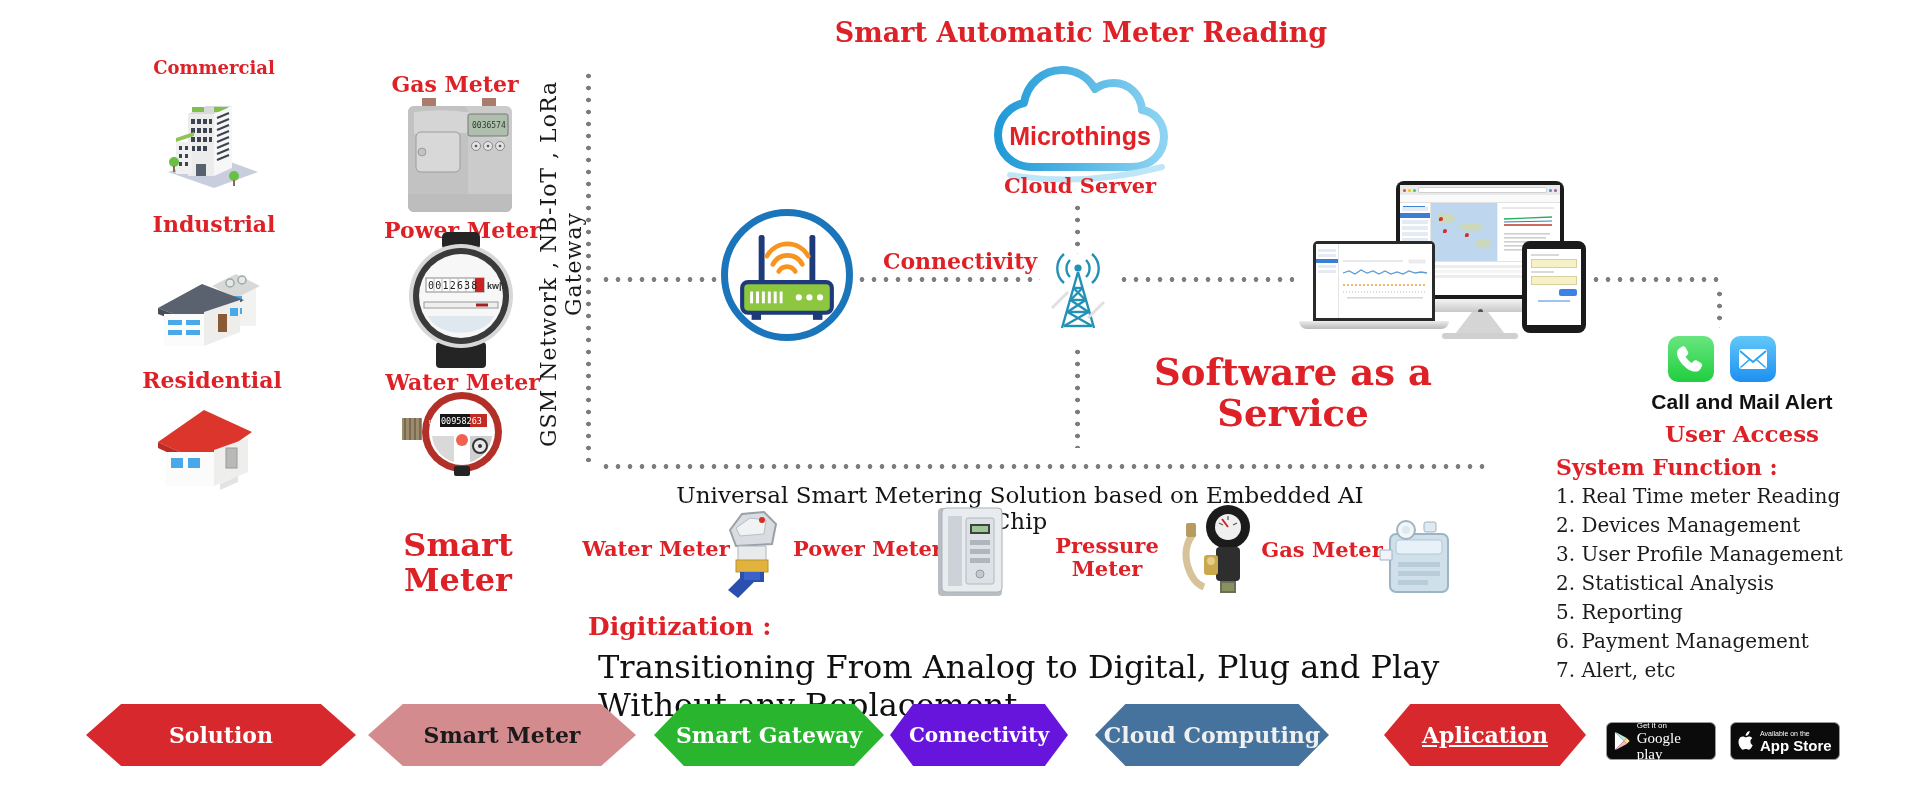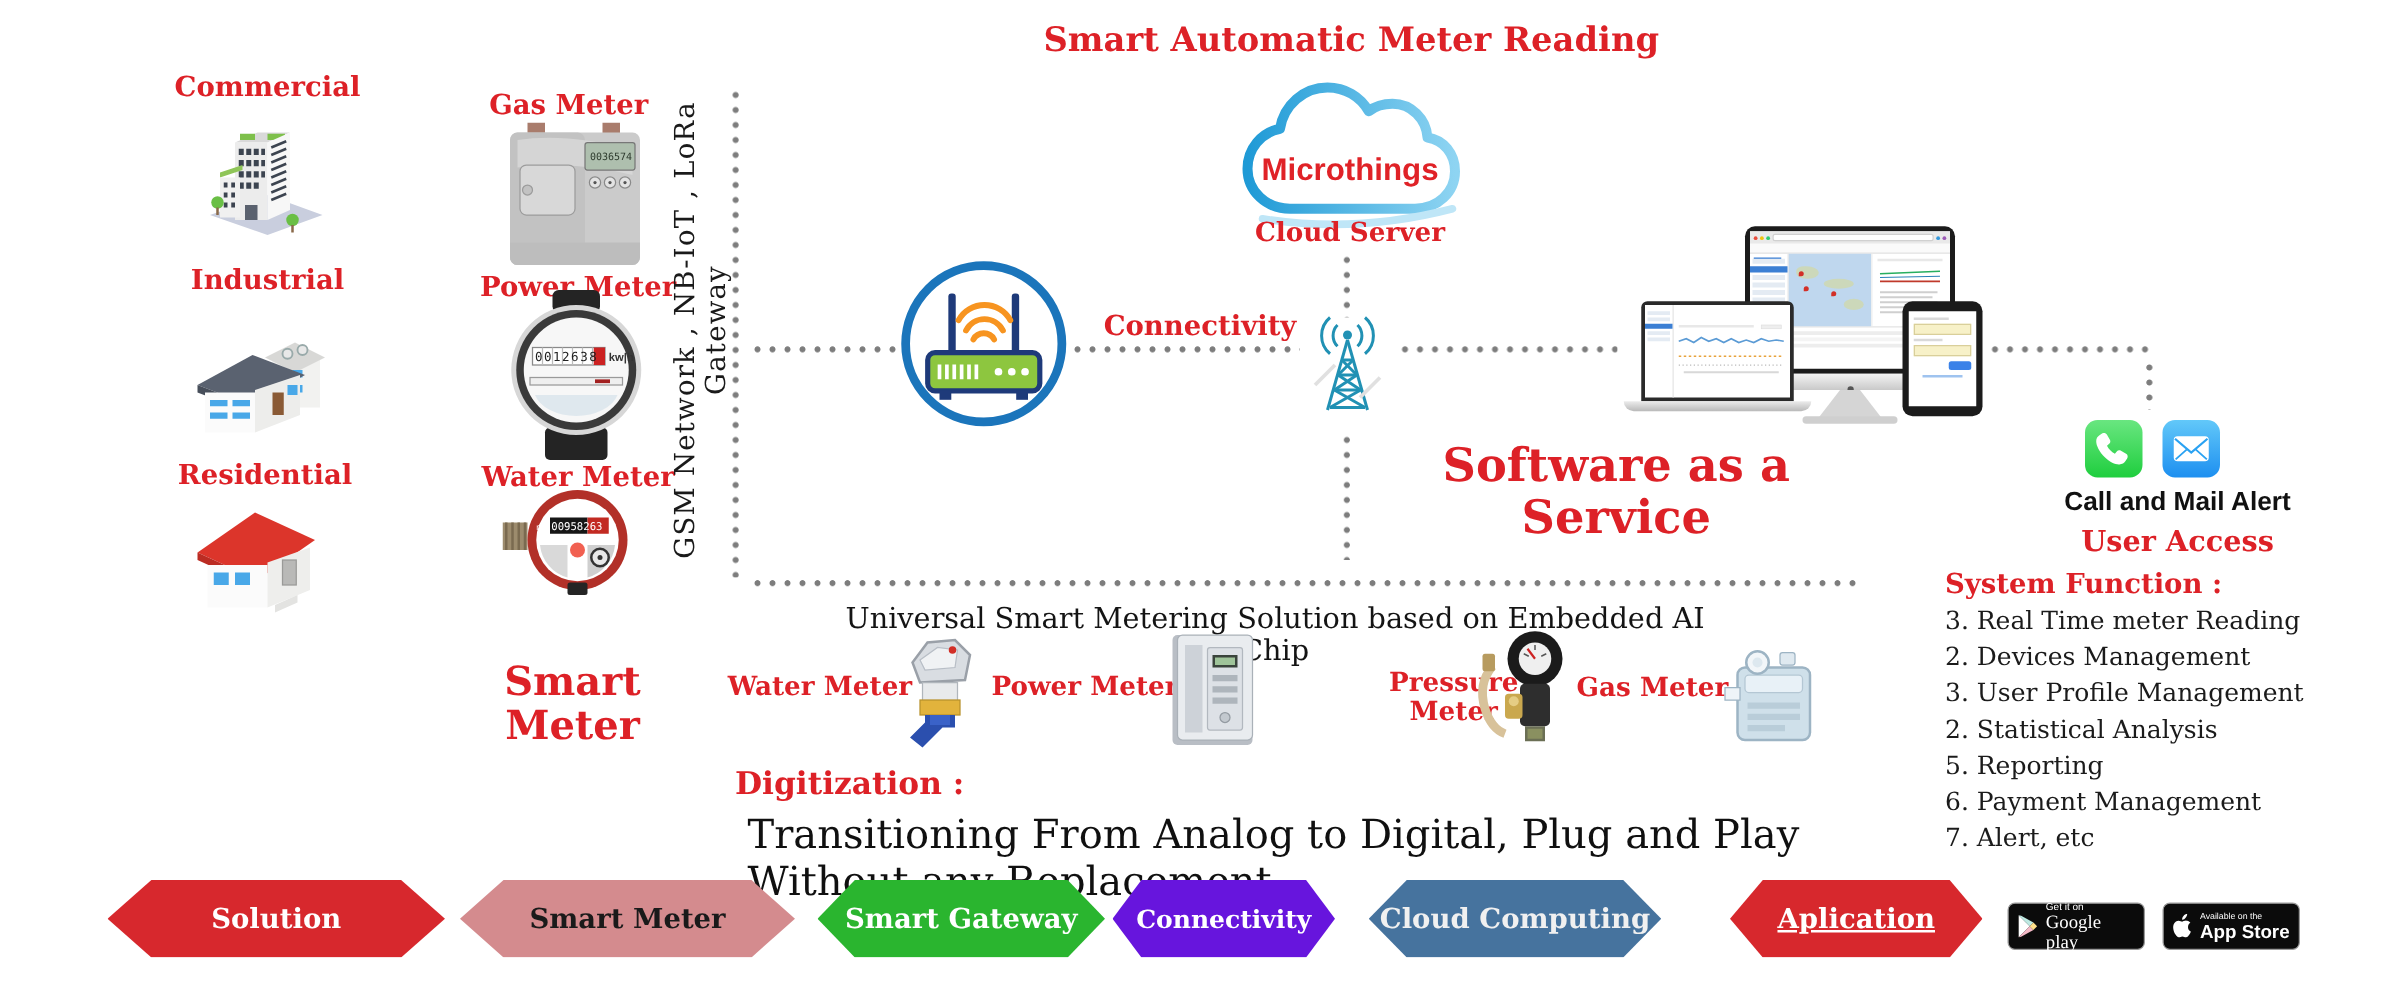--- a/index.html
+++ b/index.html
@@ -38,21 +38,21 @@
       <stop offset="0" stop-color="#1f9ad6"></stop>
           <stop offset="1" stop-color="#8ed4f2"></stop>
         </linearGradient>
       </defs>
     <path d="M152,112 H52 C33,112 18,98 18,80 C18,64 29,51 44,48 C47,29 63,15 82,15 C96,15 108,22 115,34 C120,30 127,28 134,28 C149,28 161,40 162,55 C175,57 184,68 184,82 C184,99 170,112 152,112 Z" fill="#ffffff" stroke="url(#cg)" stroke-width="8" stroke-linejoin="round"></path>
     <path d="M30,120 Q105,132 182,112" fill="none" stroke="#bfe6f7" stroke-width="6" stroke-linecap="round"></path>
   </svg>
   <div class="abs" style="left:985px;top:122px;width:190px;text-align:center;font-family:'Liberation Sans',sans-serif;font-weight:bold;font-size:25px;color:#e02227;">Microthings</div>
   <div class="rl" style="left:985px;top:174px;width:190px;font-size:21px;">Cloud Server</div>
 
-  <div class="rl" style="left:139px;top:58px;width:150px;font-size:22px;">Commercial</div>
+  <div class="rl" style="left:139px;top:58px;width:150px;font-size:18px;">Commercial</div>
   <svg class="abs" style="left:166px;top:86px;" width="96" height="104" viewBox="0 0 96 104">
     <polygon points="2,86 48,70 92,86 48,102" fill="#c9cede"></polygon>
     <polygon points="22,28 40,20 66,20 48,28" fill="#d9d9d9"></polygon>
     <rect x="26" y="21" width="12" height="5" fill="#7ec04b"></rect>
       <rect x="48" y="21" width="14" height="5" fill="#7ec04b"></rect>
     <rect x="22" y="28" width="26" height="62" fill="#ececec"></rect>
     <polygon points="48,28 66,20 66,82 48,90" fill="#f7f7f7"></polygon>
     <g fill="#3c4450">
       <rect x="25" y="33" width="4" height="5"></rect>
         <rect x="31" y="33" width="4" height="5"></rect>
@@ -367,21 +367,21 @@
       <rect x="9" y="13" width="28" height="20" rx="3" fill="#ffffff"></rect>
       <path d="M10,15 L23,26 L36,15" fill="none" stroke="#2aa2f2" stroke-width="1.8"></path>
       <path d="M10.5,31.5 L19.5,23.5 M35.5,31.5 L26.5,23.5" stroke="#2aa2f2" stroke-width="1.5"></path>
     </svg>
   </div>
   <div class="abs" style="left:1628px;top:390px;width:228px;text-align:center;font-family:'Liberation Sans',sans-serif;font-weight:bold;font-size:21px;color:#111;">Call and Mail Alert</div>
   <div class="rl" style="left:1628px;top:421px;width:228px;font-size:23px;">User Access</div>
 
   <div class="rl" style="left:1556px;top:455px;width:300px;text-align:left;font-size:22px;">System Function :</div>
   <ul class="sf-list abs" style="left:1556px;top:482px;width:330px;">
-    <li>3. Real Time meter Reading</li>
+    <li>1. Real Time meter Reading</li>
     <li>2. Devices Management</li>
     <li>3. User Profile Management</li>
     <li>2. Statistical Analysis</li>
     <li>5. Reporting</li>
     <li>6. Payment Management</li>
     <li>7. Alert, etc</li>
   </ul>
 
   <div class="blackserif" style="left:658px;top:482px;width:724px;text-align:center;font-size:23px;">Universal Smart Metering Solution based on Embedded AI Chip</div>
 
@@ -407,21 +407,21 @@
     <rect x="34" y="18" width="20" height="10" fill="#3a443c"></rect>
     <rect x="36" y="20" width="16" height="6" fill="#9fc49a"></rect>
     <g fill="#aeb5bc">
         <rect x="34" y="34" width="20" height="5"></rect>
         <rect x="34" y="43" width="20" height="5"></rect>
         <rect x="34" y="52" width="20" height="5"></rect>
       </g>
     <circle cx="44" cy="68" r="4" fill="#c3c9cf" stroke="#949ba2"></circle>
   </svg>
 
-  <div class="rl" style="left:1077px;top:534px;width:172px;">Pressure Meter</div>
+  <div class="rl" style="left:1021px;top:534px;width:172px;">Pressure Meter</div>
   <svg class="abs" style="left:1178px;top:503px;" width="76" height="102" viewBox="0 0 76 102">
     <path d="M16,30 q-12,14 -6,34 q5,16 16,20" fill="none" stroke="#d8c29a" stroke-width="7"></path>
     <rect x="8" y="20" width="10" height="14" rx="2" fill="#b79b5f"></rect>
     <circle cx="50" cy="24" r="22" fill="#1b1b1b"></circle>
     <circle cx="50" cy="24" r="13" fill="#efefef"></circle>
     <g stroke="#555" stroke-width="1.2">
         <line x1="50" y1="13" x2="50" y2="17"></line>
         <line x1="41" y1="20" x2="45" y2="22"></line>
         <line x1="59" y1="20" x2="55" y2="22"></line>
       </g>

